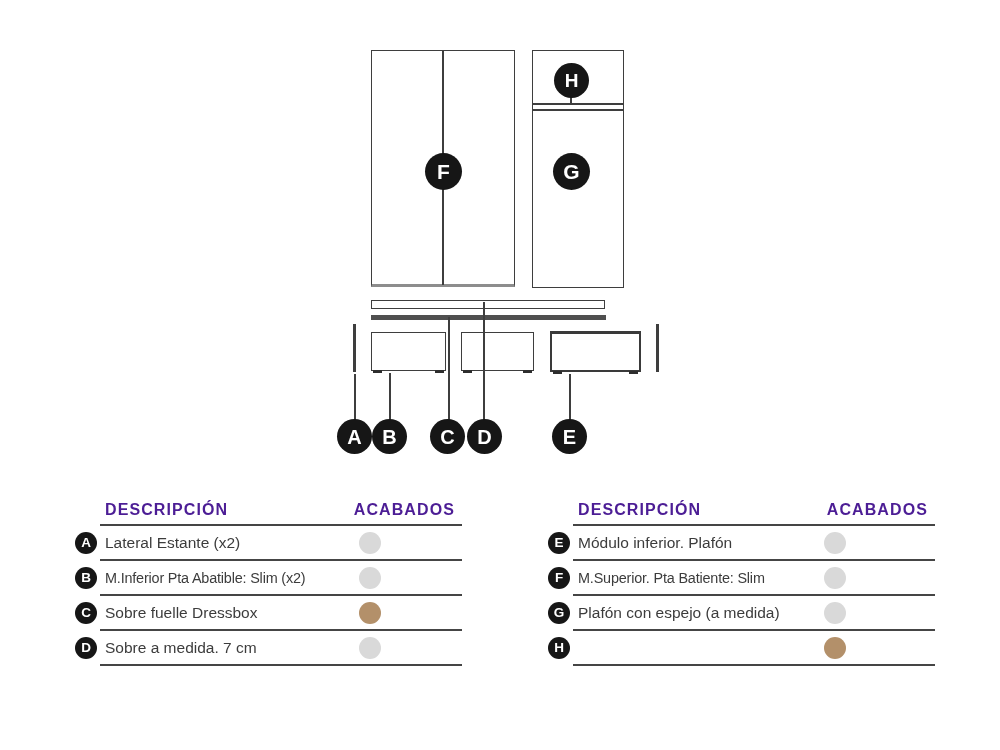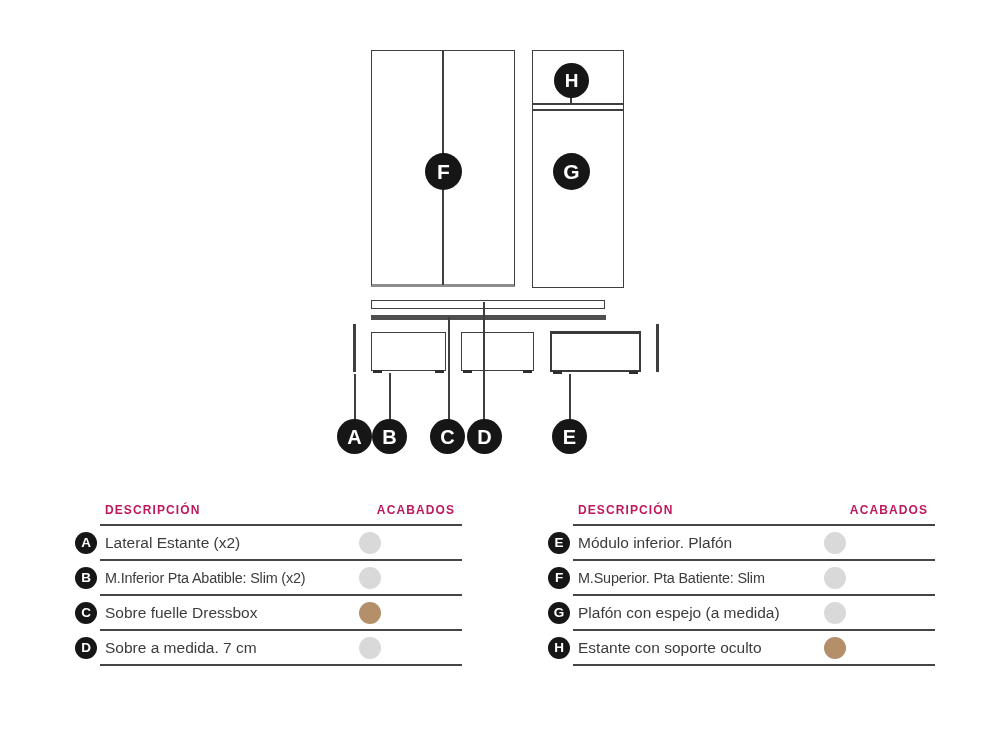--- a/index.html
+++ b/index.html
@@ -47,21 +47,21 @@
   #callout-e{left:552px;top:419px;}
   #callout-f{left:425px;top:153px;width:37px;height:37px;font-size:21px;}
   #callout-g{left:553px;top:153px;width:37px;height:37px;font-size:21px;}
   #callout-h{left:554px;top:63px;font-size:19px;}
   
   .spec-table{position:absolute;top:497px;width:362px;}
   #table-left{left:100px;}
   #table-right{left:573px;}
   .spec-header{
     height:25px;border-bottom:2px solid #454545;display:flex;justify-content:space-between;
-    align-items:center;color:#be185d;font-weight:bold;font-size:12px;letter-spacing:1.1px;
+    align-items:center;color:#4c1d95;font-weight:bold;font-size:16px;letter-spacing:1.1px;
     padding:0 7px 2px 5px;
   }
   .spec-row{
     position:relative;height:33px;border-bottom:2px solid #454545;display:flex;
     align-items:center;padding-left:5px;font-size:15.5px;color:#3c3c3c;white-space:nowrap;
   }
   .row-badge{
     position:absolute;left:-25px;top:5.5px;width:22px;height:22px;border-radius:50%;
     background:#161616;color:#fff;font-weight:bold;font-size:13.5px;display:flex;
     align-items:center;justify-content:center;line-height:1;
@@ -166,19 +166,18 @@
       <span class="row-desc condensed">M.Superior. Pta Batiente: Slim</span>
       <span class="swatch" style="background-color: rgb(217, 217, 217);"></span>
     </div>
     <div class="spec-row">
       <span class="row-badge">G</span>
       <span class="row-desc">Plafón con espejo (a medida)</span>
       <span class="swatch" style="background-color: rgb(217, 217, 217);"></span>
     </div>
     <div class="spec-row">
       <span class="row-badge">H</span>
-      <span class="row-desc">Estante con soporte oculto</span>
       <span class="swatch" style="background-color: rgb(179, 144, 106);"></span>
     </div>
   </div>
 
 
 </div>
 
 </body></html>

